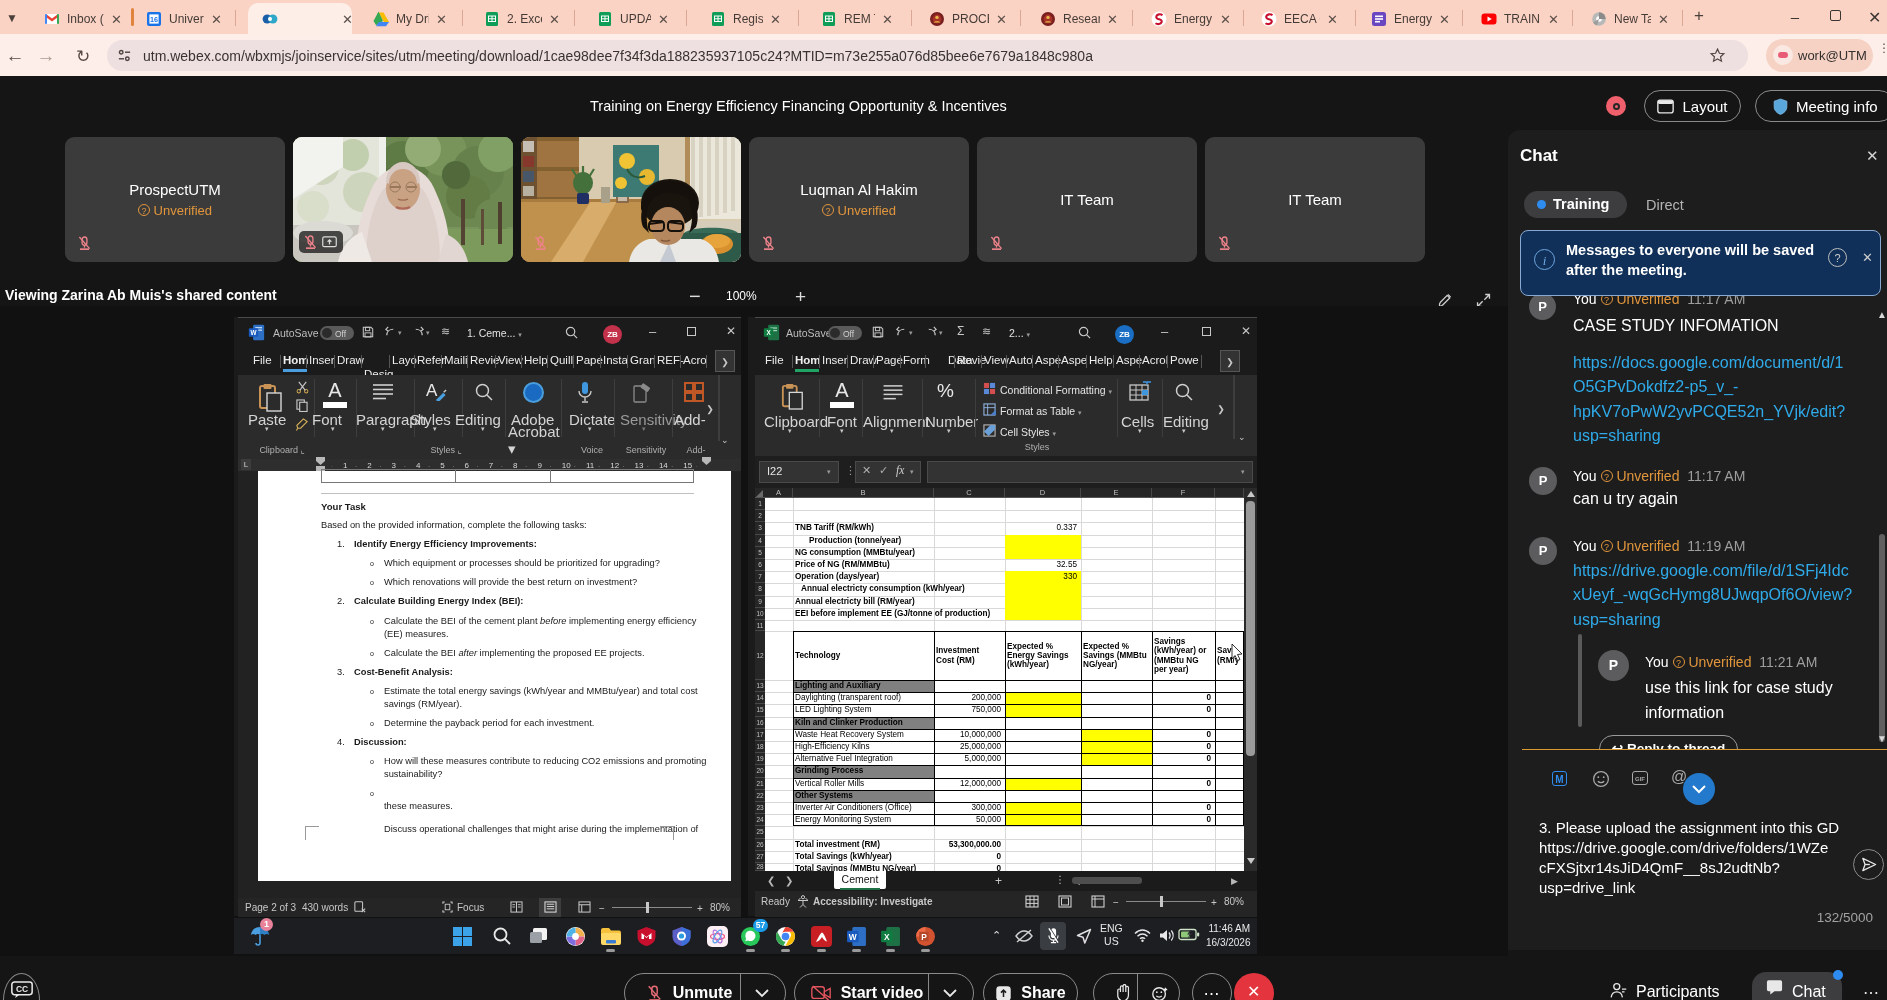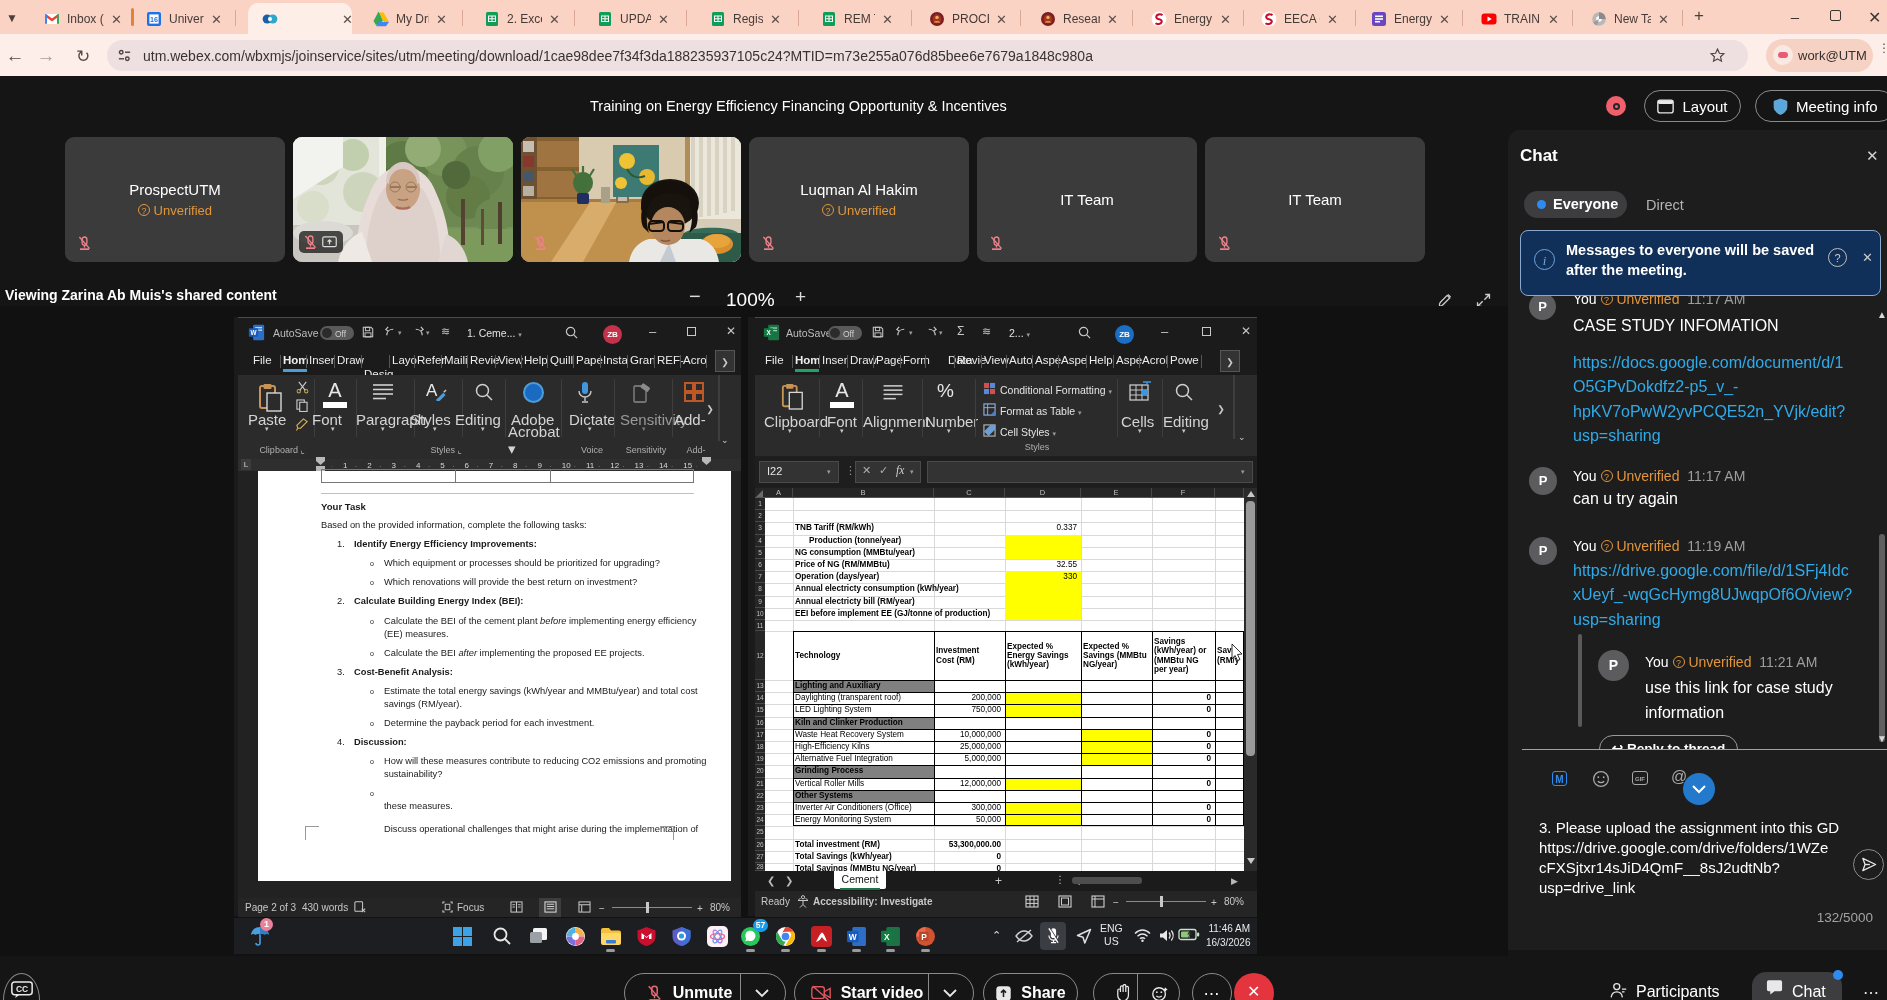--- a/index.html
+++ b/index.html
@@ -393,21 +393,21 @@
       <svg class="abs" style="left:1217px;top:159px;" width="15" height="16" viewBox="0 0 20 21">
           <rect x="6.8" y="2.5" width="6.4" height="11" rx="3.2" fill="none" stroke="#ee828b" stroke-width="1.8"></rect>
           <path d="M10 13.5v3.2" stroke="#ee828b" stroke-width="1.8"></path>
           <path d="M4 18.7h12" stroke="#ee828b" stroke-width="2.2"></path>
           <line x1="3.2" y1="2.5" x2="16.8" y2="18" stroke="#ee828b" stroke-width="1.8"></line>
         </svg>
     </div>
     <div id="viewrow">
       <div class="abs" style="left:5px;top:211px;font-size:14px;font-weight:bold;color:#fff;">Viewing Zarina Ab Muis's shared content</div>
       <div class="abs" style="left:689px;top:209px;font-size:20px;color:#dcdcdc;">−</div>
-      <div class="abs" style="left:726px;top:213px;font-size:19px;color:#fff;">100%</div>
+      <div class="abs" style="left:726px;top:213px;font-size:12px;color:#fff;">100%</div>
       <div class="abs" style="left:795px;top:210px;font-size:19px;color:#dcdcdc;">+</div>
       <svg class="abs" style="left:1437px;top:216px;" width="17" height="17" viewBox="0 0 20 20">
           <path d="M3 17c2-.5 3-1 4-2l8-8-3-3-8 8c-1 1-1.5 2-1 5z" fill="none" stroke="#cfcfcf" stroke-width="1.5"></path>
           <path d="M13 3l3 3" stroke="#cfcfcf" stroke-width="1.5"></path>
         </svg>
       <svg class="abs" style="left:1475px;top:216px;" width="17" height="17" viewBox="0 0 20 20">
           <path d="M12 3h5v5M8 17H3v-5M17 3l-6 6M3 17l6-6" fill="none" stroke="#cfcfcf" stroke-width="1.6"></path>
         </svg>
     </div>
     <div class="abs" style="left:0;top:230px;width:1508px;height:650px;background:#111;"></div>
@@ -1010,21 +1010,21 @@
       <div class="abs" style="left:250px;top:204.4px;width:74px;height:12.2px;text-align:right;padding-right:2px;font-size:8.2px;color:#000;line-height:12.2px;white-space:nowrap;overflow:hidden;">0.337</div>
       <div class="abs" style="left:38px;top:216.6px;width:139px;height:12.2px;text-align:left;padding-left:16px;font-size:8.2px;font-weight:bold;color:#000;line-height:12.2px;white-space:nowrap;overflow:visible;">Production (tonne/year)</div>
       <div class="abs" style="left:250px;top:216.6px;width:76px;height:12.2px;background:#ffff00;"></div>
       <div class="abs" style="left:38px;top:228.8px;width:139px;height:12.2px;text-align:left;padding-left:2px;font-size:8.2px;font-weight:bold;color:#000;line-height:12.2px;white-space:nowrap;overflow:visible;">NG consumption (MMBtu/year)</div>
       <div class="abs" style="left:250px;top:228.8px;width:76px;height:12.2px;background:#ffff00;"></div>
       <div class="abs" style="left:38px;top:241.0px;width:139px;height:12.2px;text-align:left;padding-left:2px;font-size:8.2px;font-weight:bold;color:#000;line-height:12.2px;white-space:nowrap;overflow:visible;">Price of NG (RM/MMBtu)</div>
       <div class="abs" style="left:250px;top:241.0px;width:74px;height:12.2px;text-align:right;padding-right:2px;font-size:8.2px;color:#000;line-height:12.2px;white-space:nowrap;overflow:hidden;">32.55</div>
       <div class="abs" style="left:38px;top:253.2px;width:139px;height:12.2px;text-align:left;padding-left:2px;font-size:8.2px;font-weight:bold;color:#000;line-height:12.2px;white-space:nowrap;overflow:visible;">Operation (days/year)</div>
       <div class="abs" style="left:250px;top:253.2px;width:76px;height:12.2px;background:#ffff00;"></div>
       <div class="abs" style="left:250px;top:253.2px;width:74px;height:12.2px;text-align:right;padding-right:2px;font-size:8.2px;color:#000;line-height:12.2px;white-space:nowrap;overflow:hidden;">330</div>
-      <div class="abs" style="left:38px;top:265.4px;width:139px;height:12.2px;text-align:center;padding-left:2px;font-size:8.2px;font-weight:bold;color:#000;line-height:12.2px;white-space:nowrap;overflow:visible;">Annual electricty consumption (kWh/year)</div>
+      <div class="abs" style="left:38px;top:265.4px;width:139px;height:12.2px;text-align:center;padding-left:8px;font-size:8.2px;font-weight:bold;color:#000;line-height:12.2px;white-space:nowrap;overflow:visible;">Annual electricty consumption (kWh/year)</div>
       <div class="abs" style="left:250px;top:265.4px;width:76px;height:12.2px;background:#ffff00;"></div>
       <div class="abs" style="left:38px;top:277.6px;width:139px;height:12.2px;text-align:left;padding-left:2px;font-size:8.2px;font-weight:bold;color:#000;line-height:12.2px;white-space:nowrap;overflow:visible;">Annual electricty bill (RM/year)</div>
       <div class="abs" style="left:250px;top:277.6px;width:76px;height:12.2px;background:#ffff00;"></div>
       <div class="abs" style="left:38px;top:289.8px;width:139px;height:12.2px;text-align:left;padding-left:2px;font-size:8.2px;font-weight:bold;color:#000;line-height:12.2px;white-space:nowrap;overflow:visible;">EEI before implement EE (GJ/tonne of production)</div>
       <div class="abs" style="left:250px;top:289.8px;width:76px;height:12.2px;background:#ffff00;"></div>
       <div class="abs" style="left:40px;top:332.9px;width:138px;font-size:8.2px;font-weight:bold;line-height:9.2px;color:#000;">Technology</div>
       <div class="abs" style="left:181px;top:328.3px;width:68px;font-size:8.2px;font-weight:bold;line-height:9.2px;color:#000;">Investment<br>Cost (RM)</div>
       <div class="abs" style="left:252px;top:323.7px;width:73px;font-size:8.2px;font-weight:bold;line-height:9.2px;color:#000;">Expected %<br>Energy Savings<br>(kWh/year)</div>
       <div class="abs" style="left:328px;top:323.7px;width:68px;font-size:8.2px;font-weight:bold;line-height:9.2px;color:#000;">Expected %<br>Savings (MMBtu<br>NG/year)</div>
       <div class="abs" style="left:399px;top:319.1px;width:60px;font-size:8.2px;font-weight:bold;line-height:9.2px;color:#000;">Savings<br>(kWh/year) or<br>(MMBtu NG<br>per year)</div>
@@ -1256,21 +1256,21 @@
         <rect x="3" y="3.5" width="9" height="6" rx="1" fill="#8fc878"></rect>
         <path d="M12 2l-2.8 4.5h2.2L9.6 11l4.4-5.5h-2.4L13.6 2z" fill="#2d3136"></path>
       </svg>
 <div class="abs" style="left:972px;top:4px;width:44px;text-align:right;font-size:10px;color:#e8e8e8;line-height:13.5px;">11:46 AM<br>16/3/2026</div>
 </div>
   <div id="chat">
     <div class="abs" style="left:12px;top:16px;font-size:17px;font-weight:bold;color:#fff;">Chat</div>
     <div class="abs" style="left:358px;top:17px;font-size:15px;color:#d4d4d4;">✕</div>
     <div class="abs" style="left:16px;top:61px;width:103px;height:27px;background:#3d3d3f;border-radius:14px;"></div>
     <div class="abs" style="left:29px;top:70px;width:9px;height:9px;border-radius:50%;background:#2e8cf0;"></div>
-    <div class="abs" style="left:45px;top:66px;font-size:14.5px;font-weight:bold;color:#fff;">Everyone</div>
+    <div class="abs" style="left:45px;top:66px;font-size:14.5px;font-weight:bold;color:#fff;">Training</div>
     <div class="abs" style="left:138px;top:67px;font-size:14.5px;color:#b4b4b4;">Direct</div>
 
     <div id="msgs" class="abs" style="left:0;top:95px;width:379px;height:524px;overflow:hidden;">
       <div class="abs" style="left:21px;top:68px;width:27px;height:27px;border-radius:50%;background:#5c5c5e;color:#fff;font-size:13px;font-weight:bold;text-align:center;line-height:27px;">P</div>
       <div class="abs msghead" style="left:65px;top:66px;white-space:nowrap;"><span style="color:#fff;">You</span> <span class="orange"><span class="qi">?</span> Unverified</span>&nbsp; <span class="gray">11:17 AM</span></div>
       <div class="abs" style="left:65px;top:92px;font-size:16px;color:#fff;">CASE STUDY INFOMATION</div>
       <div class="abs link" style="left:65px;top:126px;font-size:16px;line-height:24.3px;">https://docs.google.com/document/d/1<br>O5GPvDokdfz2-p5_v_-<br>hpKV7oPwW2yvPCQE52n_YVjk/edit?<br>usp=sharing</div>
       <div class="abs" style="left:21px;top:242px;width:28px;height:28px;border-radius:50%;background:#5c5c5e;color:#fff;font-size:13px;font-weight:bold;text-align:center;line-height:28px;">P</div>
       <div class="abs msghead" style="left:65px;top:243px;white-space:nowrap;"><span style="color:#fff;">You</span> <span class="orange"><span class="qi">?</span> Unverified</span>&nbsp; <span class="gray">11:17 AM</span></div>
       <div class="abs" style="left:65px;top:265px;font-size:16px;color:#fff;">can u try again</div>

